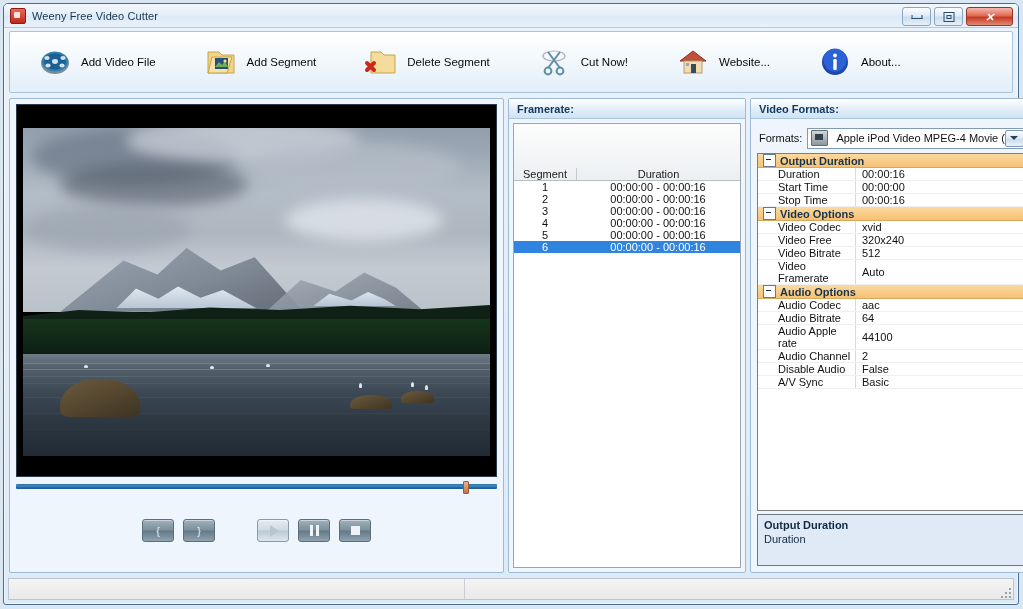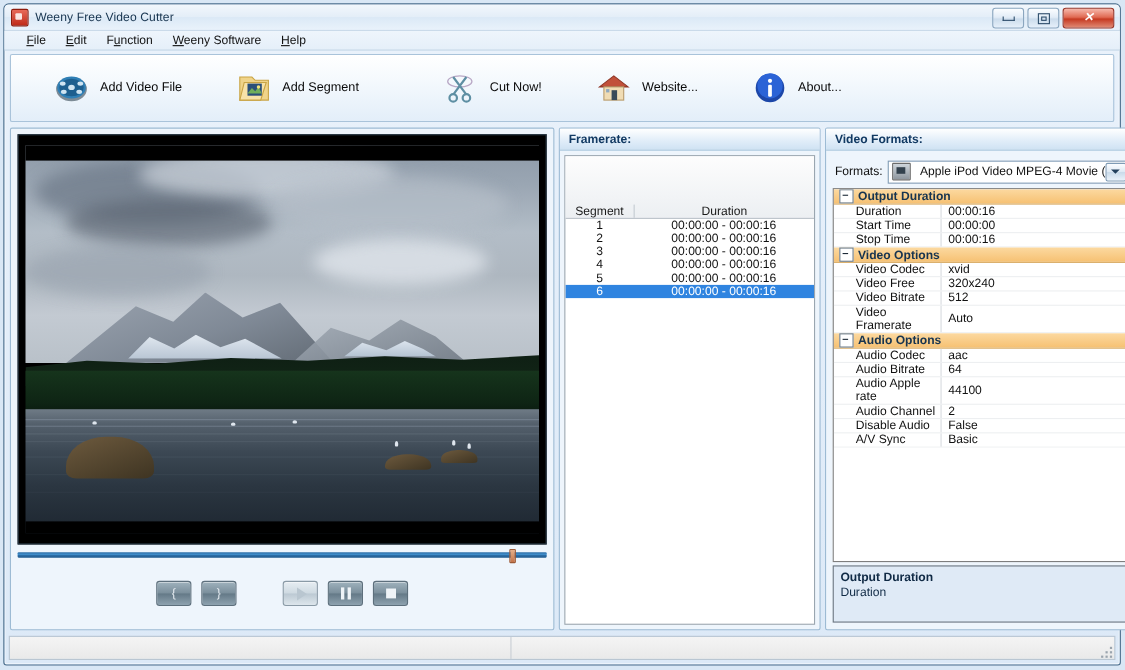--- a/index.html
+++ b/index.html
@@ -56,21 +56,21 @@
     background:linear-gradient(180deg,#eef5fc,#e5eff9);
     border-bottom:1px solid #c3d6e6;
   }
   .menu-item{padding:1px 8px;color:#111;font-size:11px;cursor:default;}
   .menu-item u{text-decoration:underline;}
   
   .toolbar{
     flex:0 0 60px;margin:3px 5px 0 5px;
     border:1px solid #a9c3da;border-radius:2px;
     background:linear-gradient(180deg,#ffffff 0%,#f4f9fd 40%,#e3eef9 100%);
-    display:flex;align-items:center;padding-left:28px;
+    display:flex;align-items:center;padding-left:18px;
   }
   .tb-btn{display:flex;align-items:center;height:46px;padding:0 10px;cursor:default;}
   .tb-label{margin-left:9px;font-size:11.5px;color:#0a0a0a;white-space:nowrap;}
   .tb-gap{width:28px;flex:0 0 28px;}
   .ic{width:34px;height:32px;position:relative;flex:0 0 34px;}
   
   .panels{flex:1 1 auto;display:flex;padding:5px;gap:4px;min-height:0;}
   .panel{
     border:1px solid #9dbbd4;border-radius:2px;
     background:#eef5fc;display:flex;flex-direction:column;min-height:0;
@@ -218,27 +218,20 @@
         </div>
       <div class="wb wb-max">
           <i></i>
         </div>
       <div class="wb wb-close">
         <i>✕</i>
       </div>
     </div>
   </div>
 
-  <div class="menubar">
-    <div class="menu-item"><u>F</u><span>ile</span></div>
-    <div class="menu-item"><u>E</u><span>dit</span></div>
-    <div class="menu-item"><span>F</span><u>u</u><span>nction</span></div>
-    <div class="menu-item"><u>W</u><span>eeny Software</span></div>
-    <div class="menu-item"><u>H</u><span>elp</span></div>
-  </div>
 
   <div class="toolbar">
 
     <div class="tb-btn">
       <span class="ic">
         <svg width="34" height="32" viewBox="0 0 34 32">
           <ellipse cx="17" cy="17" rx="14" ry="11" fill="#7d8b96"></ellipse>
           <ellipse cx="17" cy="15.5" rx="13" ry="10" fill="#2f7fb5"></ellipse>
           <ellipse cx="17" cy="15.5" rx="11" ry="8" fill="#1d5f8f"></ellipse>
           <ellipse cx="17" cy="15.5" rx="3" ry="2.4" fill="#cfe4f2"></ellipse>
@@ -259,20 +252,29 @@
           <path d="M8 11 h20 l-5 16 H4 Z" fill="#f7e2a8" stroke="#c9a445"></path>
           <rect x="11" y="12" width="13" height="11" fill="#2b4f78"></rect>
           <path d="M11 21 l4-5 3 3 3-4 3 6 z" fill="#6fae5a"></path>
           <circle cx="21" cy="15" r="1.6" fill="#f2e37a"></circle>
         </svg>
       </span>
       <span class="tb-label">Add Segment</span>
     </div>
     <div class="tb-gap"></div>
 
+    <div class="tb-btn">
+      <span class="ic">
+        <svg width="34" height="32" viewBox="0 0 34 32">
+          <path d="M7 6 h10 l3 3 h11 v18 H7 Z" fill="#f3dc9c" stroke="#c9a445"></path>
+          <path d="M3 24 l7-7 M10 24 l-7-7" stroke="#cc2a18" stroke-width="4" stroke-linecap="round"></path>
+        </svg>
+      </span>
+      <span class="tb-label">Delete Segment</span>
+    </div>
     <div class="tb-gap"></div>
 
     <div class="tb-btn">
       <span class="ic">
         <svg width="34" height="32" viewBox="0 0 34 32">
           <ellipse cx="16" cy="10" rx="11" ry="5" fill="none" stroke="#b9a9c6" stroke-width="1.2"></ellipse>
           <path d="M10 6 L22 22 M22 6 L10 22" stroke="#5e8fa3" stroke-width="2"></path>
           <circle cx="10" cy="25" r="3.4" fill="none" stroke="#5e8fa3" stroke-width="2"></circle>
           <circle cx="22" cy="25" r="3.4" fill="none" stroke="#5e8fa3" stroke-width="2"></circle>
         </svg>

